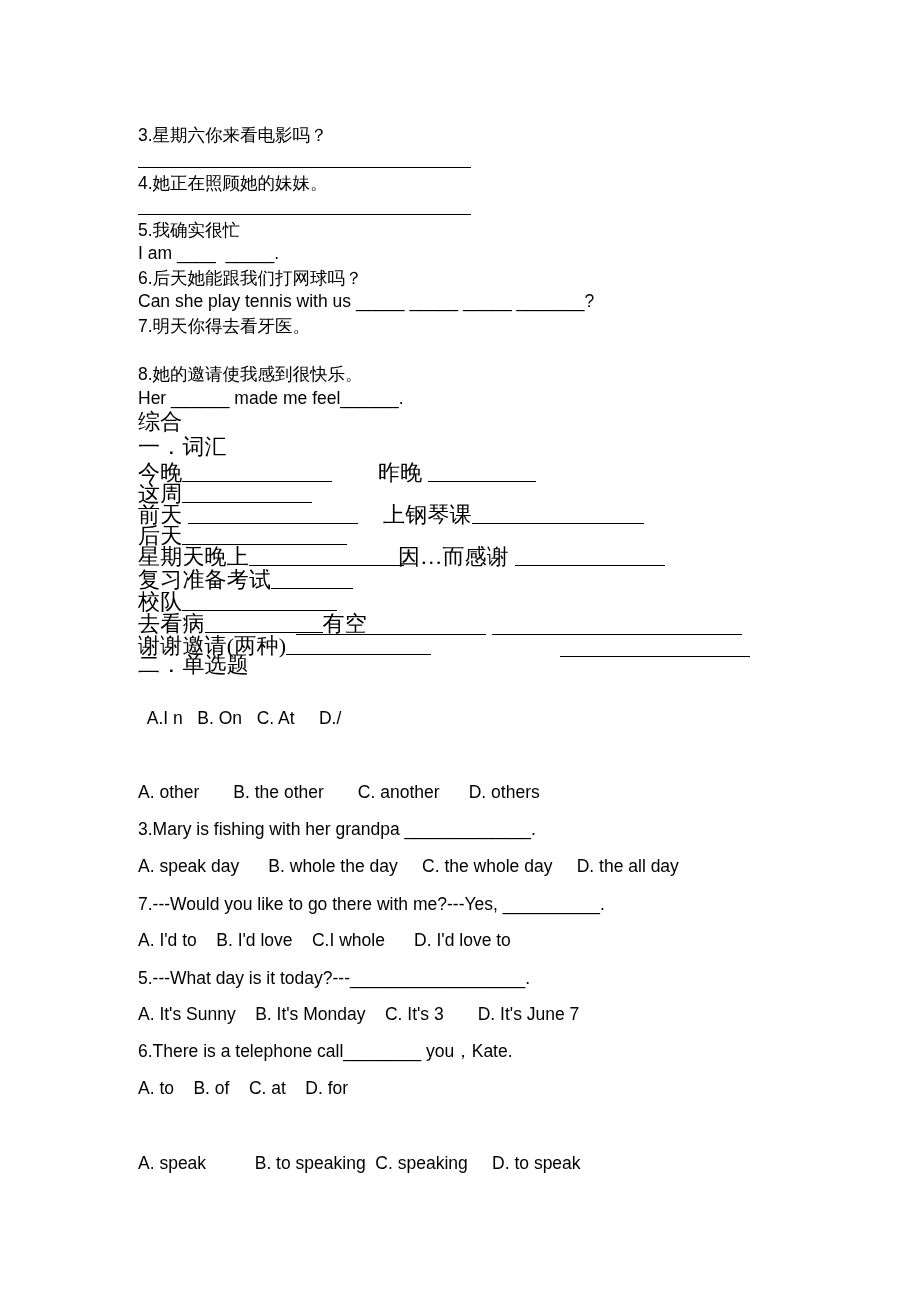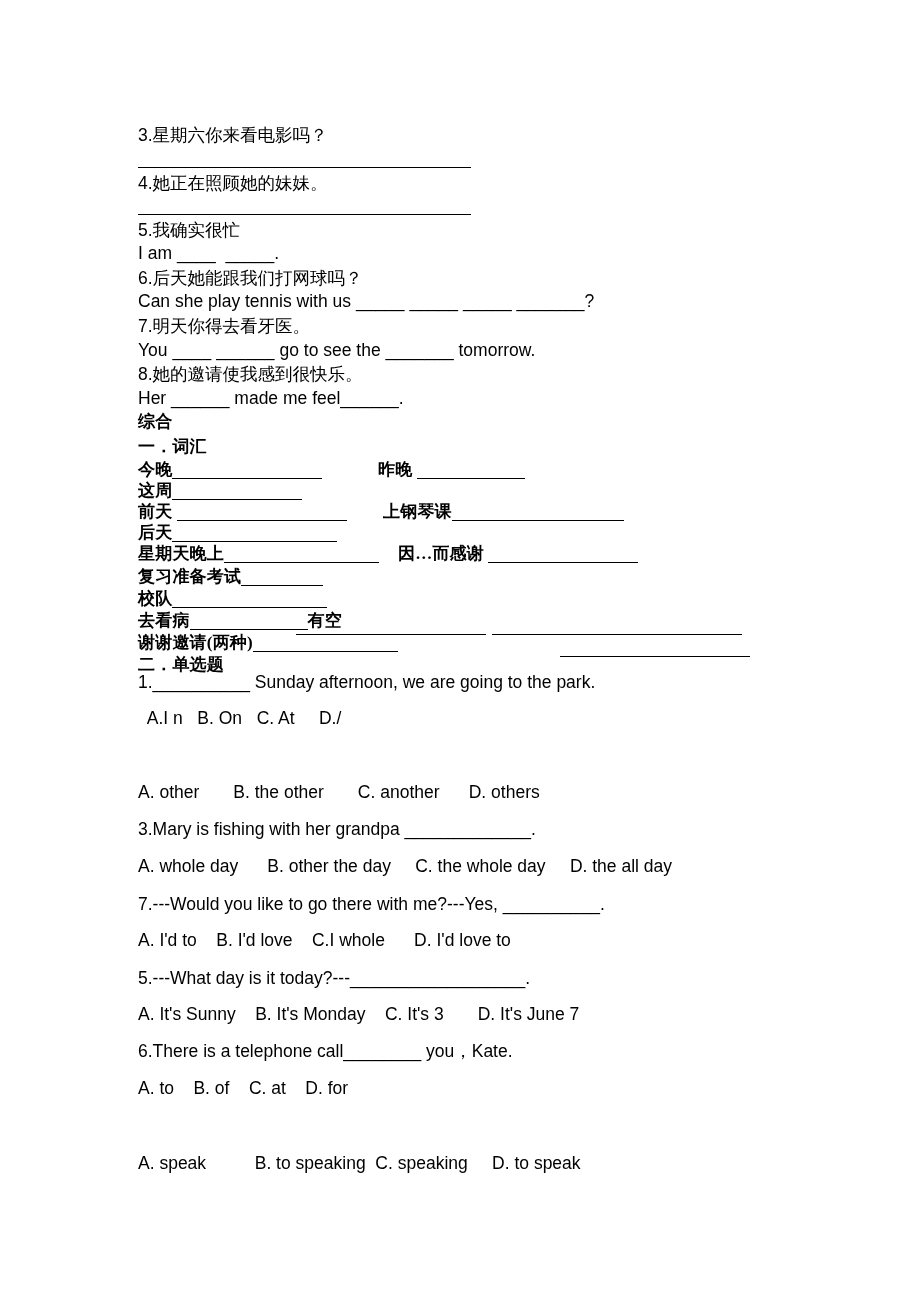--- a/index.html
+++ b/index.html
@@ -36,24 +36,23 @@
   }
   
   .cjk-sans {
     font-family: "Liberation Sans", sans-serif;
     font-size: 17.5px;
     line-height: 20px;
   }
   
   .serif-cjk {
     font-family: "Liberation Serif", serif;
-    font-size: 17px;
+    font-size: 22px;
     line-height: 19px;
     letter-spacing: 0.2px;
-    font-weight: bold;
   }
   
   .rule {
     position: absolute;
     height: 0;
     border-bottom: 1.6px solid #000;
   }
 
   
   .u {
@@ -74,21 +73,20 @@
   <div class="ln cjk-sans" style="top:161px;">4.她正在照顾她的妹妹。</div>
   <div class="rule" style="left:138px; top:202px; width:333px;"></div>
 
   <div class="ln cjk-sans" style="top:208px;">5.我确实很忙</div>
   <div class="ln sans" style="top:231px;">I am ____  _____.</div>
 
   <div class="ln cjk-sans" style="top:256px;text-align:right;">6.后天她能跟我们打网球吗？</div>
   <div class="ln sans" style="top:279px;">Can she play tennis with us _____ _____ _____ _______?</div>
 
   <div class="ln cjk-sans" style="top:304px;">7.明天你得去看牙医。</div>
-  <div class="ln sans" style="top:328px;">You ____ ______ go to see the _______ tomorrow.</div>
 
   <div class="ln cjk-sans" style="top:352px;">8.她的邀请使我感到很快乐。</div>
   <div class="ln sans" style="top:376px;">Her ______ made me feel______.</div>
 
   <div class="ln serif-cjk" style="top:400px;">综合</div>
 
   <div class="ln serif-cjk" style="top:425px;">一．词汇</div>
 
   <div class="ln serif-cjk" style="top:448px;"><span>今晚</span><span class="u" style="width:150px;"></span></div>
   <div class="ln serif-cjk" style="left:378px; top:448px;"><span>昨晚 </span><span class="u" style="width:108px;"></span></div>
@@ -109,27 +107,26 @@
 
   <div class="ln serif-cjk" style="top:599px;"><span>去看病</span><span class="u" style="width:118px;"></span><span>有空</span></div>
   <div class="rule" style="left:296px; top:622px; width:190px; border-bottom-width:1.3px;"></div>
   <div class="rule" style="left:492px; top:622px; width:250px; border-bottom-width:1.3px;"></div>
 
   <div class="ln serif-cjk" style="top:621px;"><span>谢谢邀请(两种)</span><span class="u" style="width:145px;"></span></div>
   <div class="rule" style="left:560px; top:644px; width:190px; border-bottom-width:1.3px;"></div>
 
   <div class="ln serif-cjk" style="top:643px;">二．单选题</div>
 
-  <div class="ln sans" style="top:660px;">1.__________ Sunday afternoon, we are going to the park.</div>
   <div class="ln sans" style="top:696px;">  A.I n   B. On   C. At     D./</div>
 
   <div class="ln sans" style="top:770px;">A. other       B. the other       C. another      D. others</div>
 
   <div class="ln sans" style="top:807px;">3.Mary is fishing with her grandpa _____________.</div>
-  <div class="ln sans" style="top:844px;">A. whole day      B. other the day     C. the whole day     D. the all day</div>
+  <div class="ln sans" style="top:844px;">A. speak day      B. whole the day     C. the whole day     D. the all day</div>
 
   <div class="ln sans" style="top:882px;">7.---Would you like to go there with me?---Yes, __________.</div>
   <div class="ln sans" style="top:918px;">A. I'd to    B. I'd love    C.I whole      D. I'd love to</div>
 
   <div class="ln sans" style="top:956px;">5.---What day is it today?---__________________.</div>
   <div class="ln sans" style="top:992px;">A. It's Sunny    B. It's Monday    C. It's 3       D. It's June 7</div>
 
   <div class="ln sans" style="top:1029px;">6.There is a telephone call________ you，Kate.</div>
   <div class="ln sans" style="top:1066px;">A. to    B. of    C. at    D. for</div>
 

